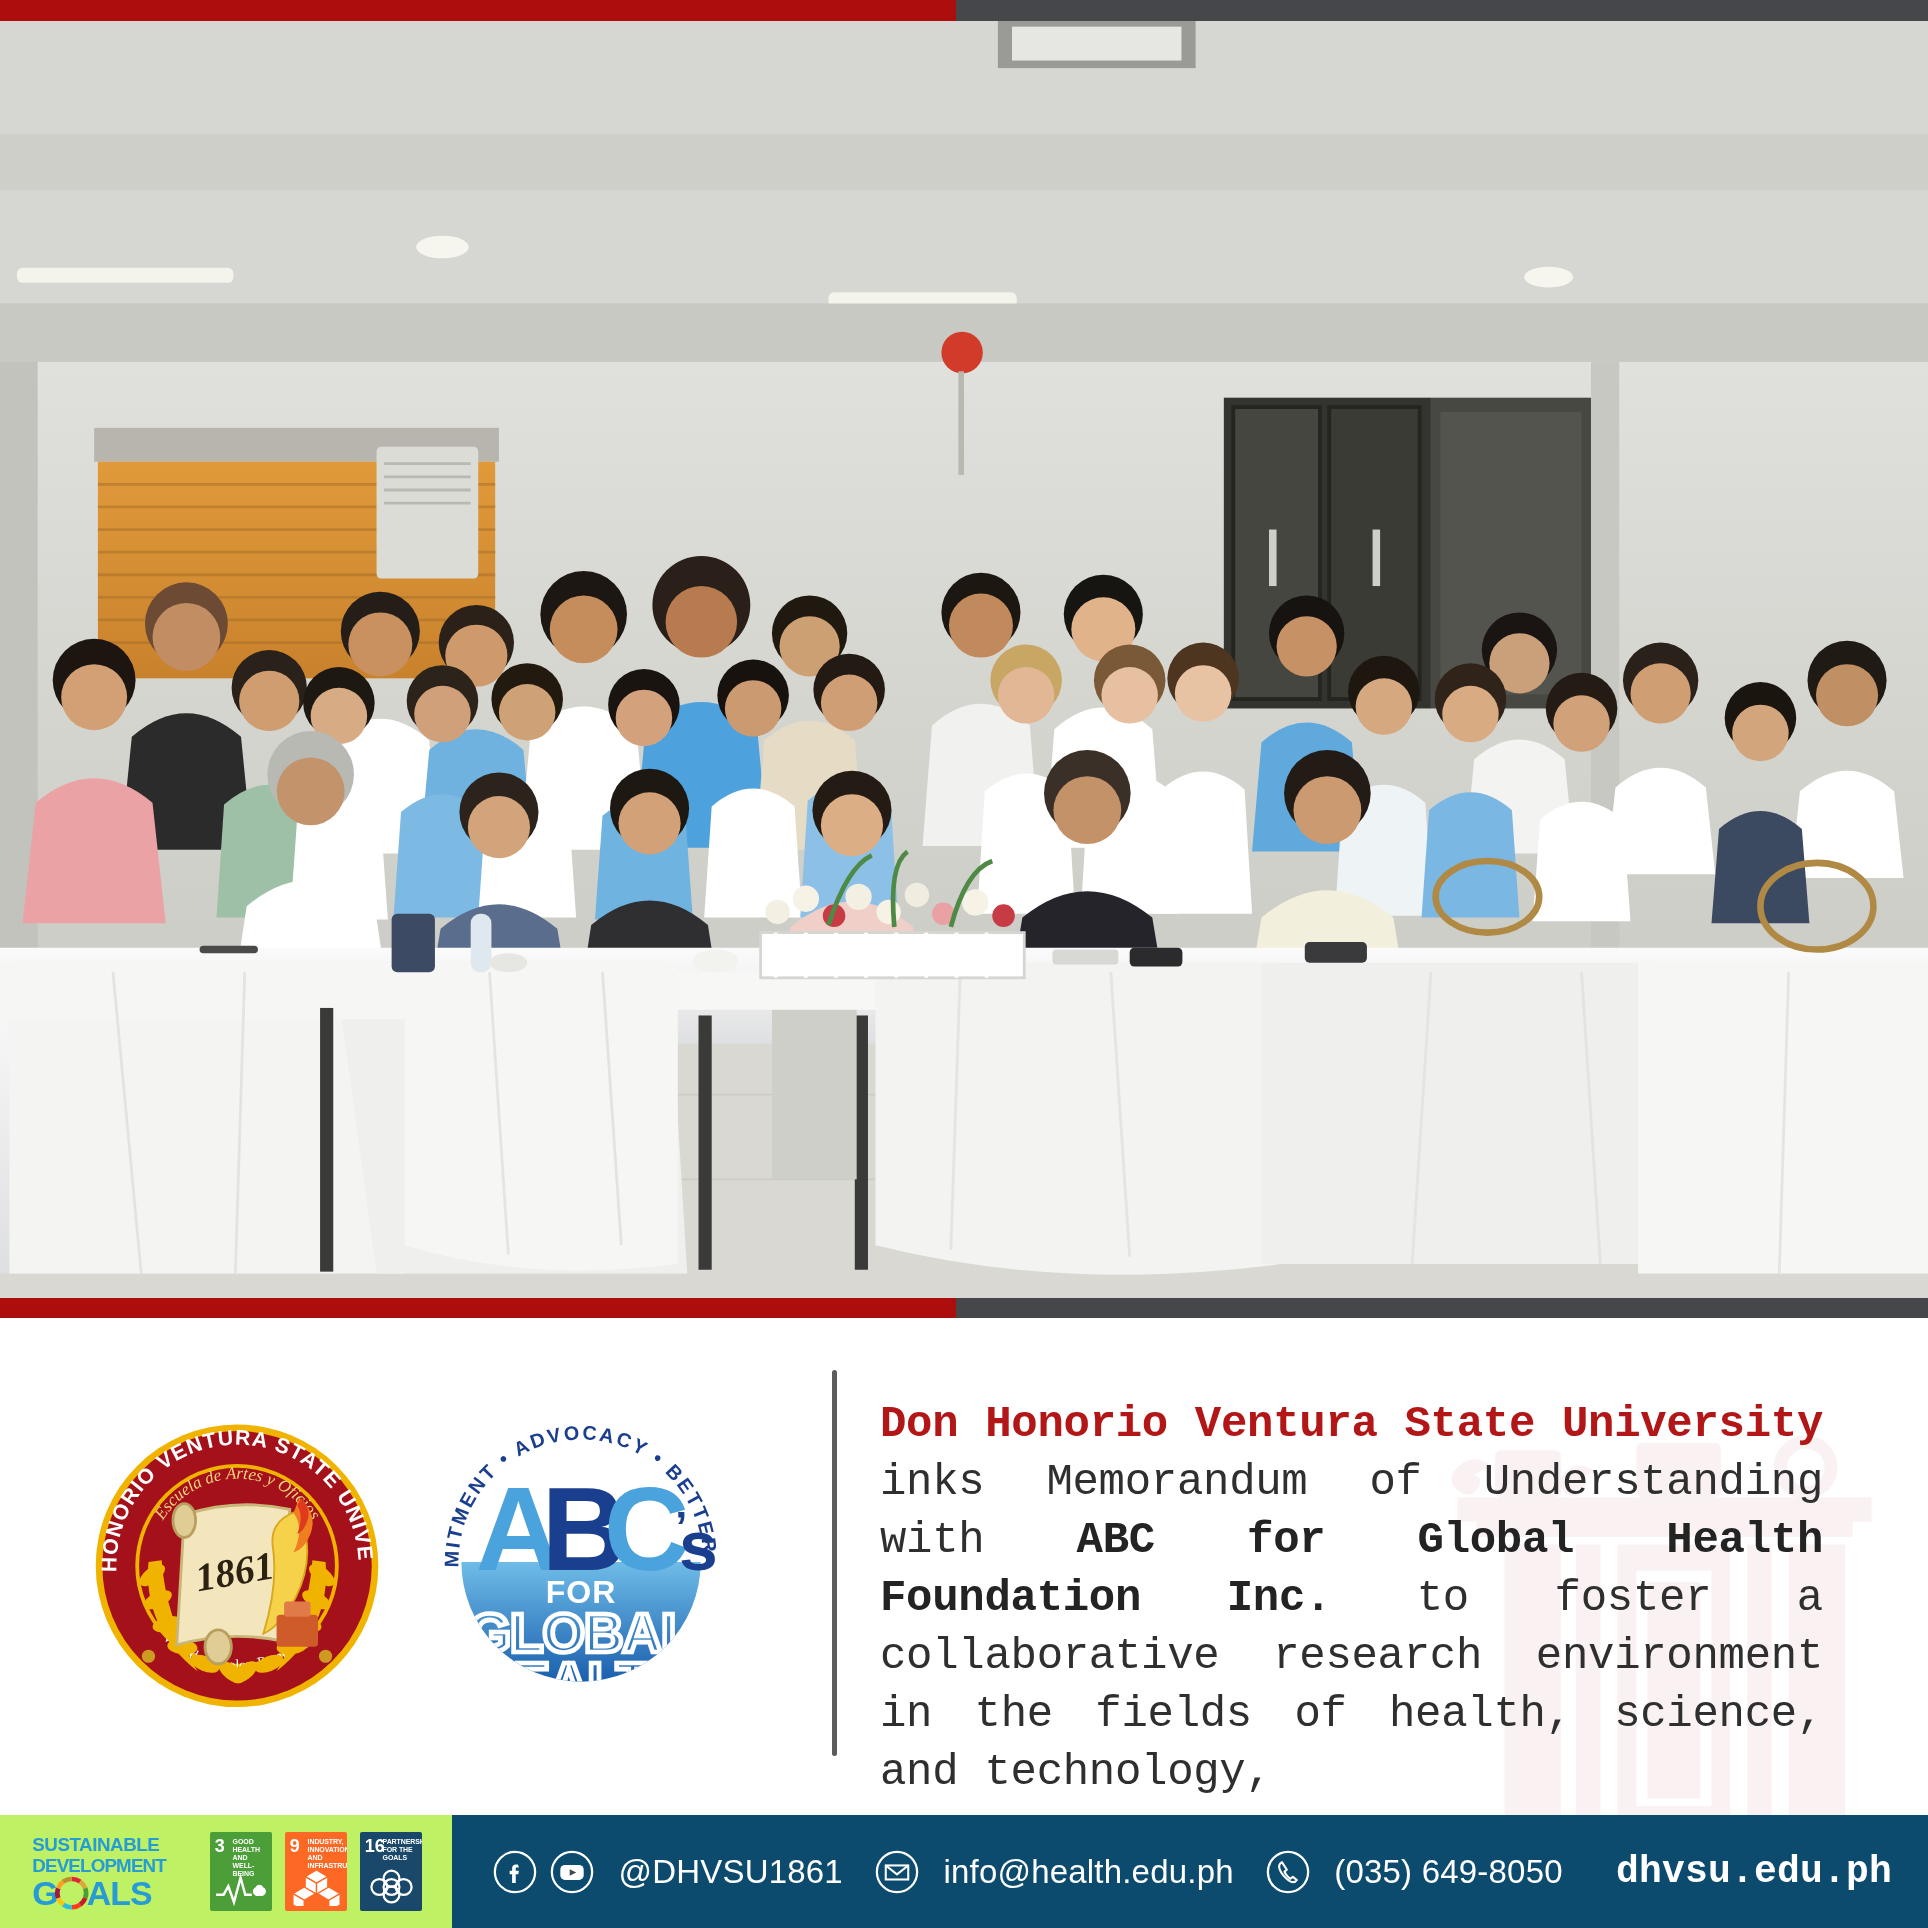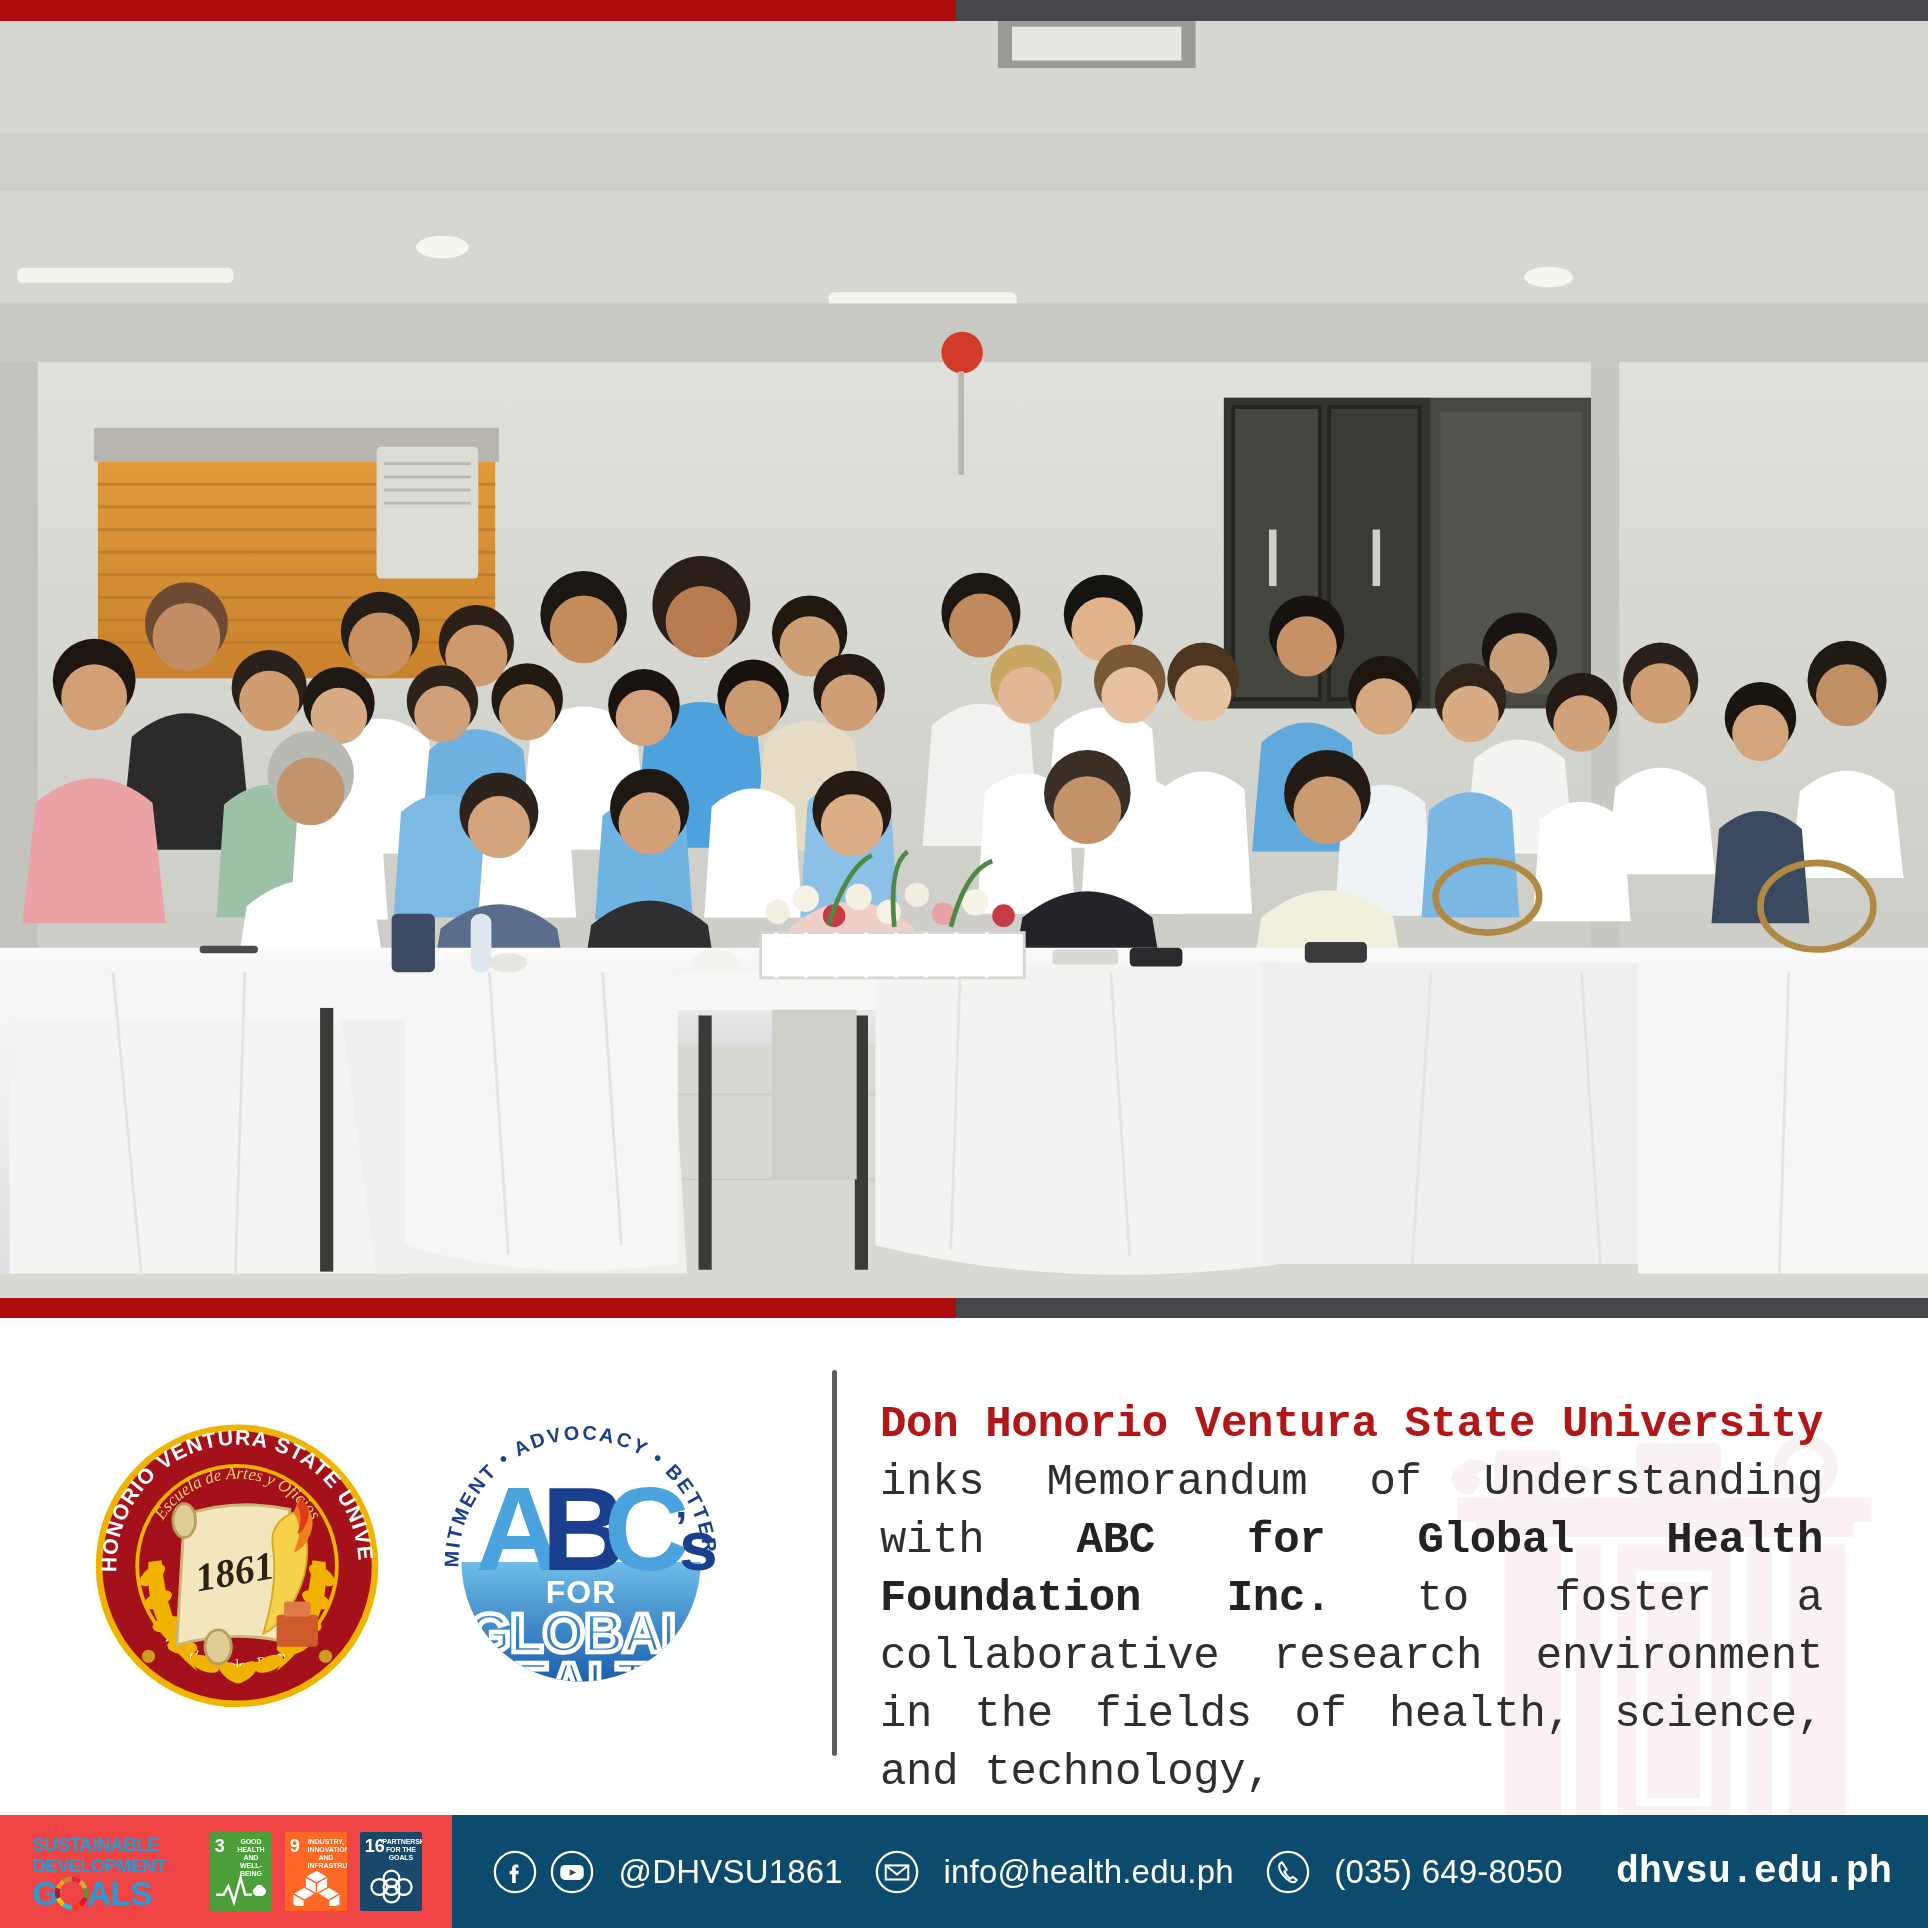--- a/index.html
+++ b/index.html
@@ -43,21 +43,21 @@
     letter-spacing:-0.3px;
   }
   .caption .u-name{color:#b21616;font-weight:bold;}
   .caption .org{font-weight:bold;color:#232323;}
 
   
   .watermark{position:absolute;right:0px;top:1356px;width:527px;height:471px;opacity:.55;pointer-events:none;}
 
   
   .footer{position:absolute;left:0;top:1815px;width:1928px;height:113px;display:flex;}
-  .footer-left{width:452px;height:113px;background:#ef4444;display:flex;align-items:center;gap:13px;padding-left:32px;box-sizing:border-box;text-align:center;}
+  .footer-left{width:452px;height:113px;background:#bef264;display:flex;align-items:center;gap:13px;padding-left:32px;box-sizing:border-box;}
   .footer-right{flex:1;height:113px;background:#0c4a6e;display:flex;align-items:center;padding:0 36px 0 41px;box-sizing:border-box;}
 
   .sdg-word{width:165px;height:79px;}
   .sdg-tile{width:62px;height:79px;border-radius:1.9px;position:relative;overflow:hidden;}
   .sdg-3{background:#4c9f38;}
   .sdg-9{background:#fd6925;}
   .sdg-17{background:#19486a;}
   .sdg-tile .num{position:absolute;left:4.7px;top:4.7px;color:#fff;font-weight:bold;font-size:18px;line-height:18px;font-family:"Liberation Sans", sans-serif;}
   .sdg-tile .lbl{position:absolute;left:22.6px;top:5.6px;right:2.8px;color:#fff;font-size:7px;line-height:8px;font-weight:bold;font-family:"Liberation Sans", sans-serif;letter-spacing:-0.1px;}
   .sdg-tile .gly{position:absolute;left:0;right:0;bottom:4.7px;display:flex;justify-content:center;}

